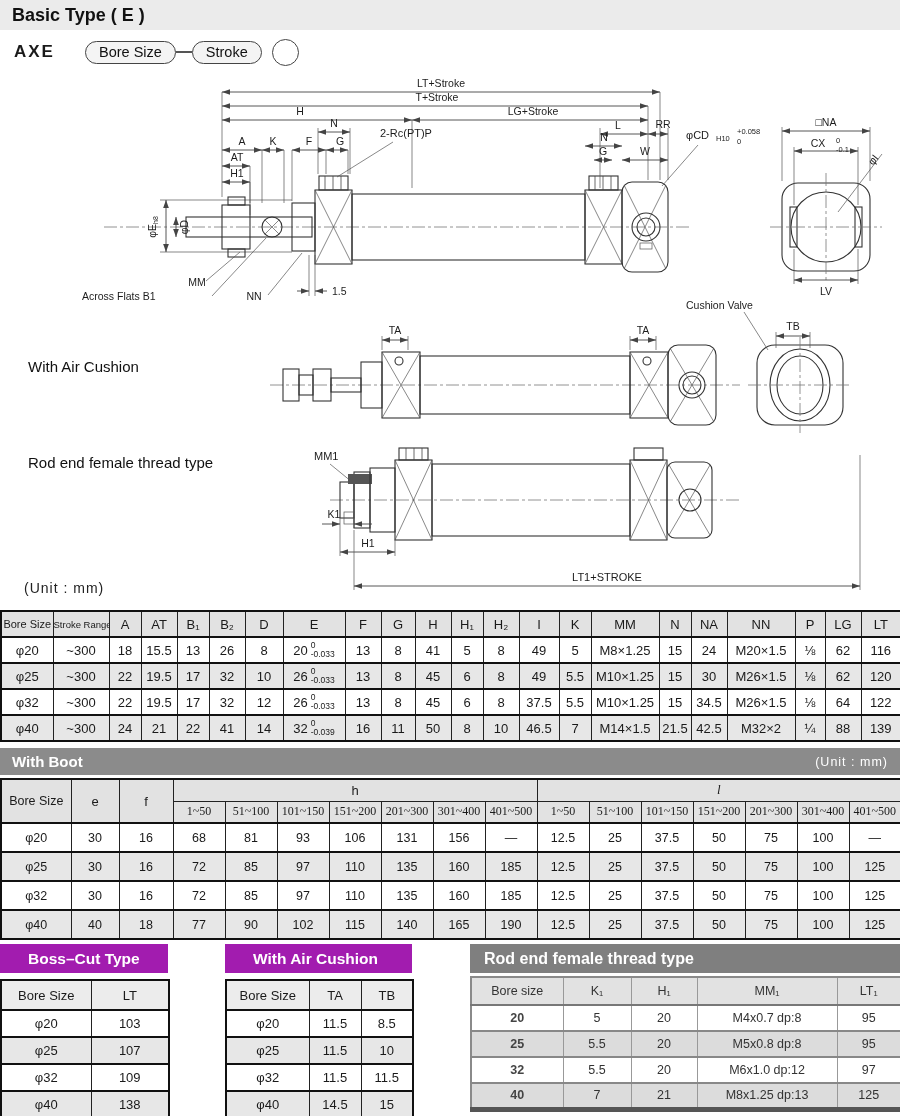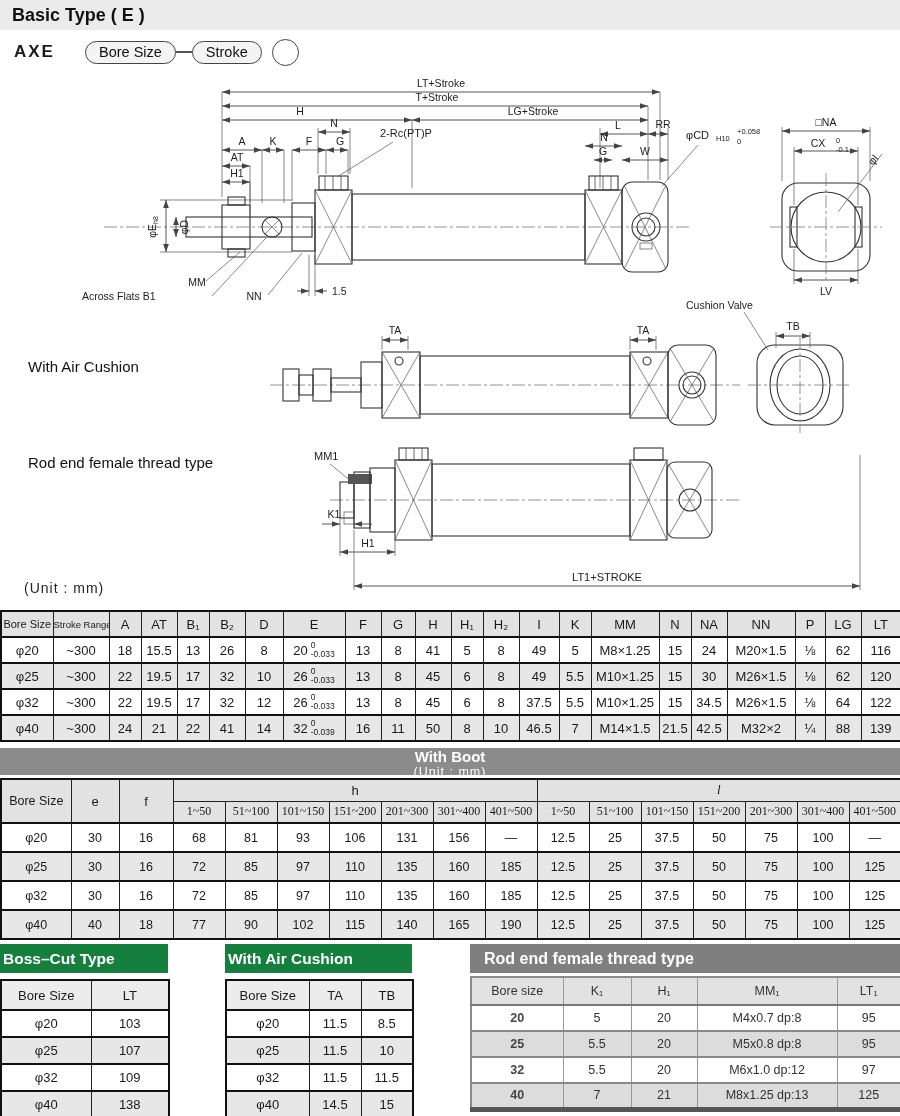--- a/index.html
+++ b/index.html
@@ -51,33 +51,33 @@
   .main-table { position:absolute; top:610px; left:0; width:900px; font-size:13px; }
   .main-table thead tr { height:26px; }
   .main-table tbody tr { height:26px; }
   .th-sm { font-size:11px; }
   .th-xs { font-size:9.5px; }
   .tolwrap { display:inline-flex; align-items:center; gap:3px; justify-content:center; }
   .tolstack { display:inline-flex; flex-direction:column; font-size:8.5px; line-height:9px; text-align:left; }
 
   
   .boot-bar { position:absolute; top:748px; left:0; width:900px; height:27px; background:#8b8b8b; color:#fff;
-    display:flex; justify-content:space-between; align-items:center; padding:0 24px;flex-direction:column; }
+    display:flex; justify-content:space-between; align-items:center; padding:0 12px; }
   .boot-title { font-weight:bold; font-size:15px; }
   .boot-unit { font-size:12.5px; letter-spacing:1px; }
   .boot-table { position:absolute; top:778px; left:0; width:900px; font-size:12.5px; }
   .boot-table thead tr { height:22px; }
   .boot-table tbody tr { height:29px; }
   .boot-table .rng { font-size:12px;font-family:Liberation Serif, serif; }
   .boot-table .hl { font-size:13px; }
   .boot-table .li { font-style:italic; font-family:"Liberation Serif",serif; }
 
   
-  .sec-bar { position:absolute; top:944px; height:29px; background:#15803d; color:#fff; display:flex;
-    align-items:center; padding-left:3px; font-weight:bold; font-size:15.5px; }
+  .sec-bar { position:absolute; top:944px; height:29px; background:#a21caf; color:#fff; display:flex;
+    align-items:center; padding-left:28px; font-weight:bold; font-size:15.5px; }
   .bc-bar { left:0; width:168px; }
   .ac-bar { left:225px; width:187px; }
   .re-bar { left:470px; width:430px; background:#7f7f7f; font-size:16px; padding-left:14px; }
 
   .bc-table { position:absolute; top:979px; left:0; width:168px; font-size:13px; }
   .ac-table { position:absolute; top:979px; left:225px; width:187px; font-size:13px; }
   .bc-table thead tr, .ac-table thead tr { height:30px; }
   .bc-table tbody tr, .ac-table tbody tr { height:27px; }
   .bc-table thead th, .ac-table thead th { background:#ececec; }
 

